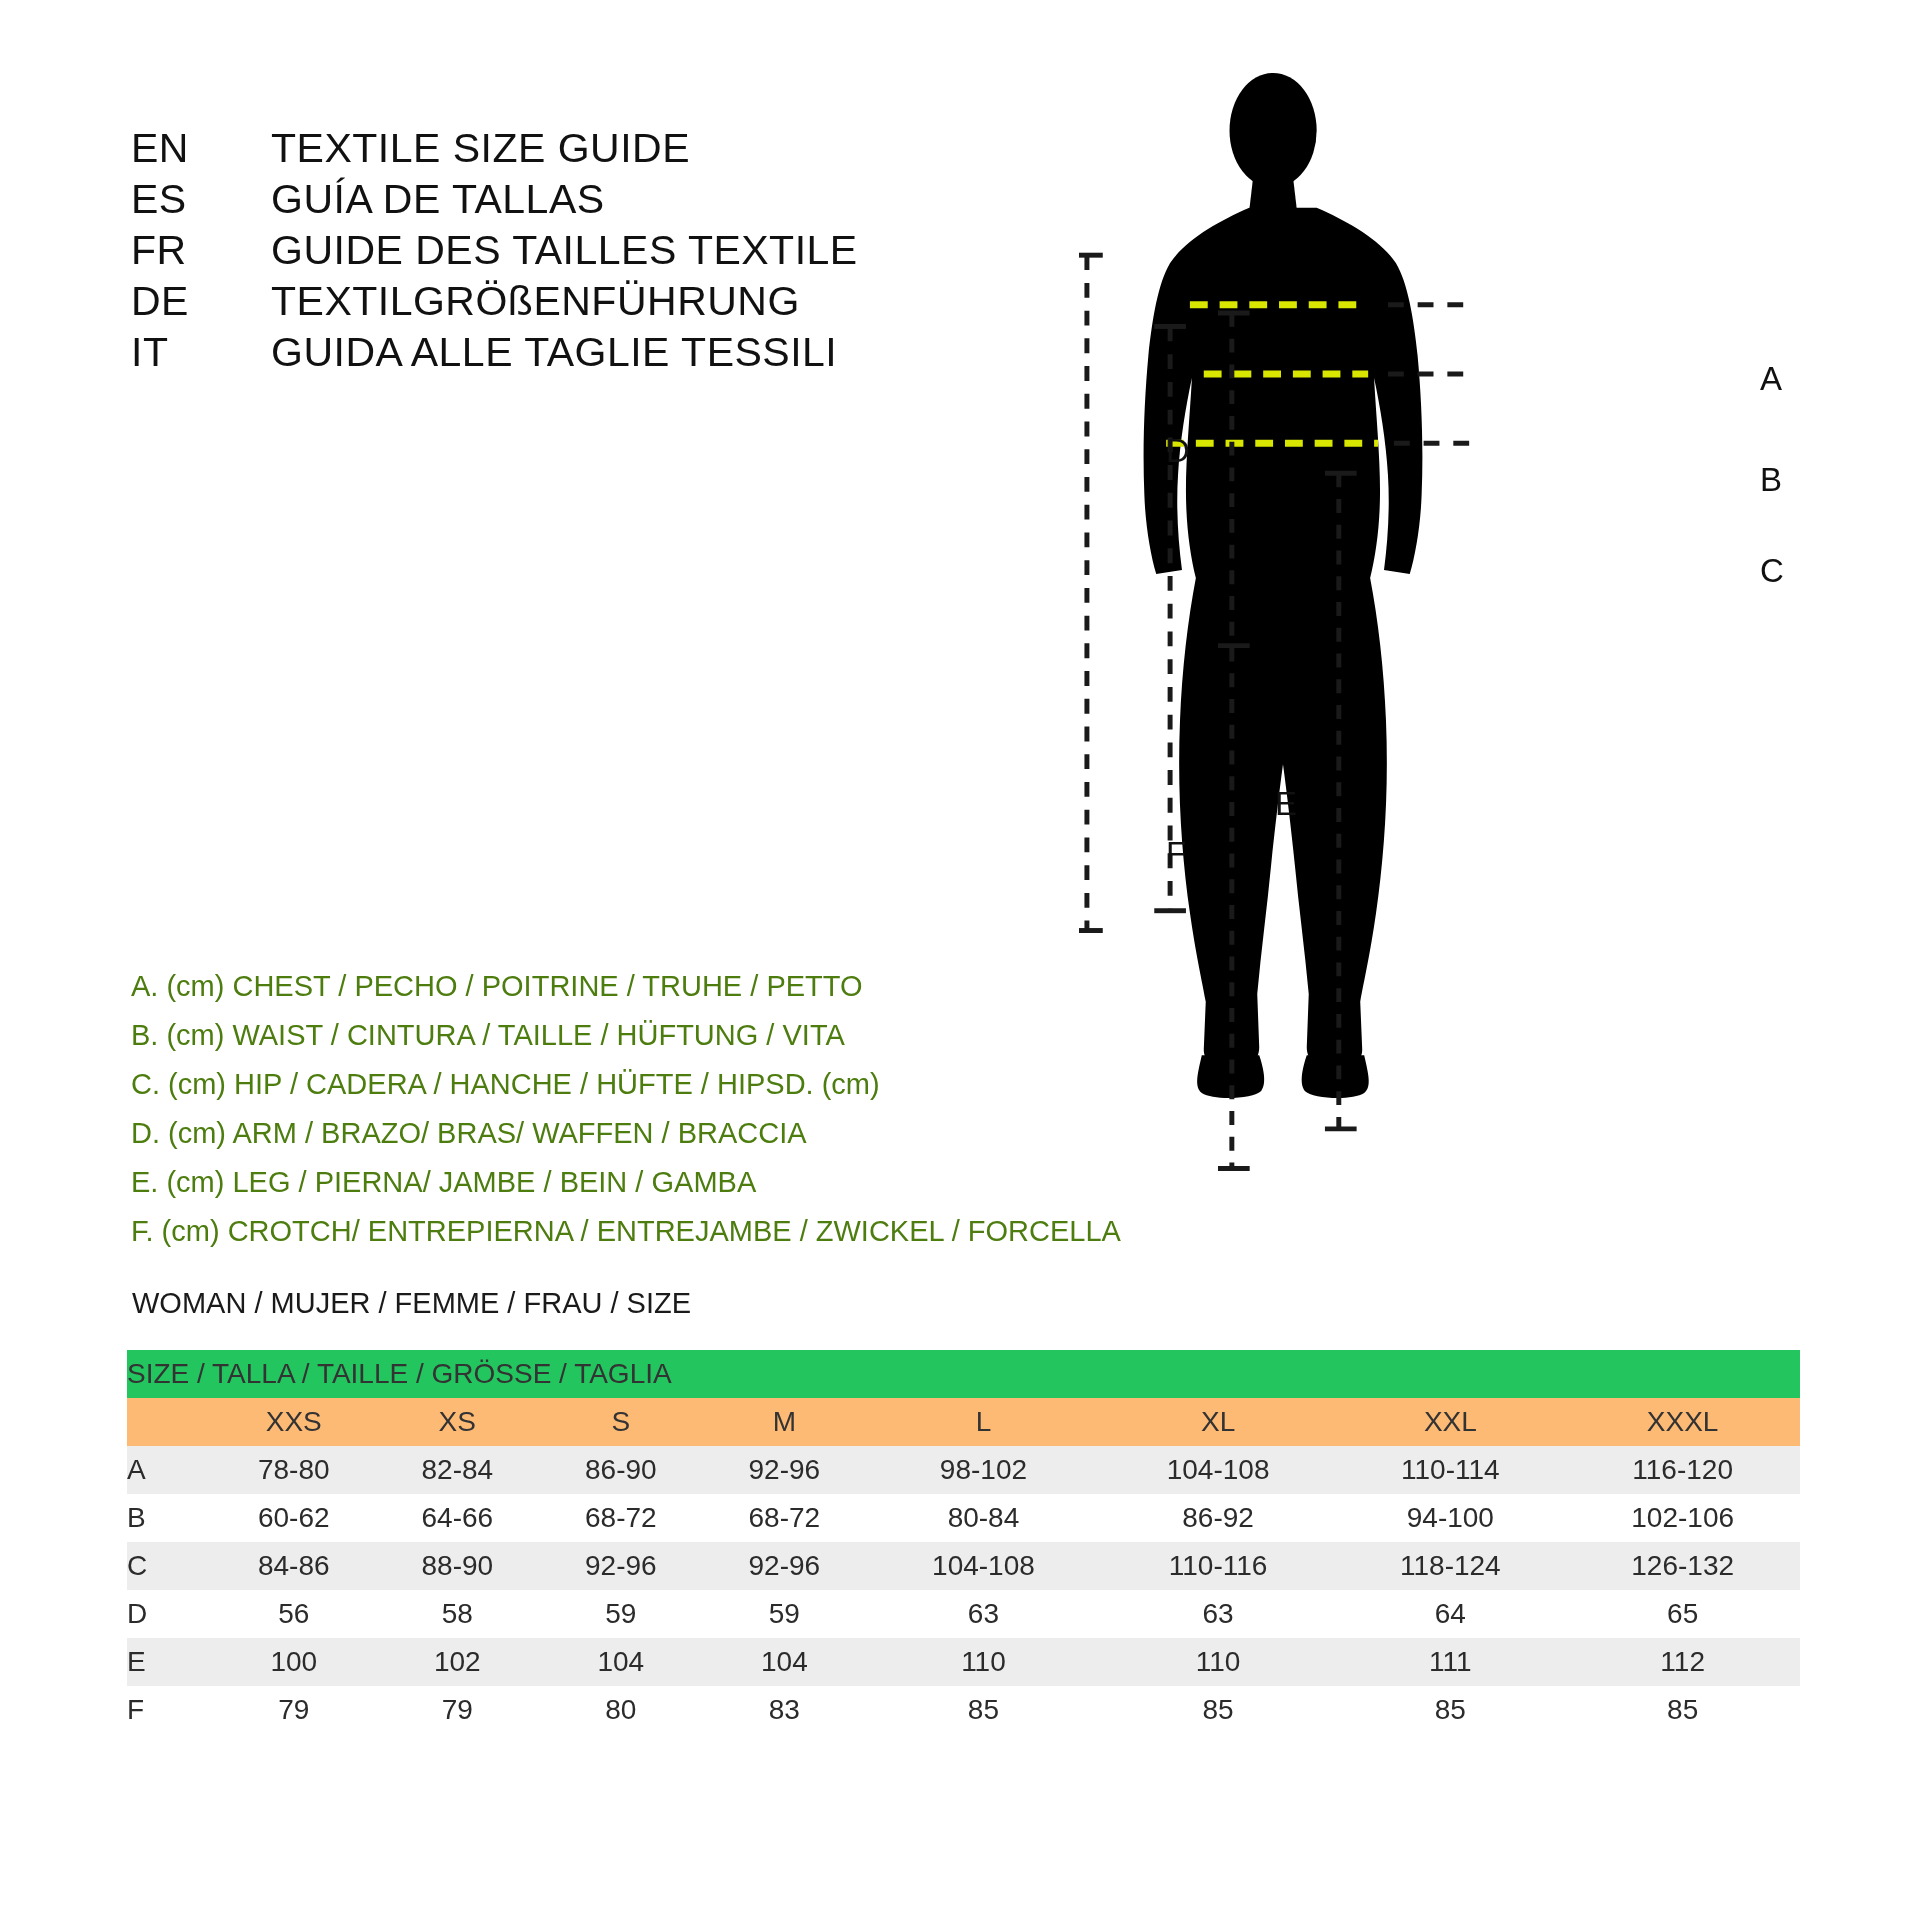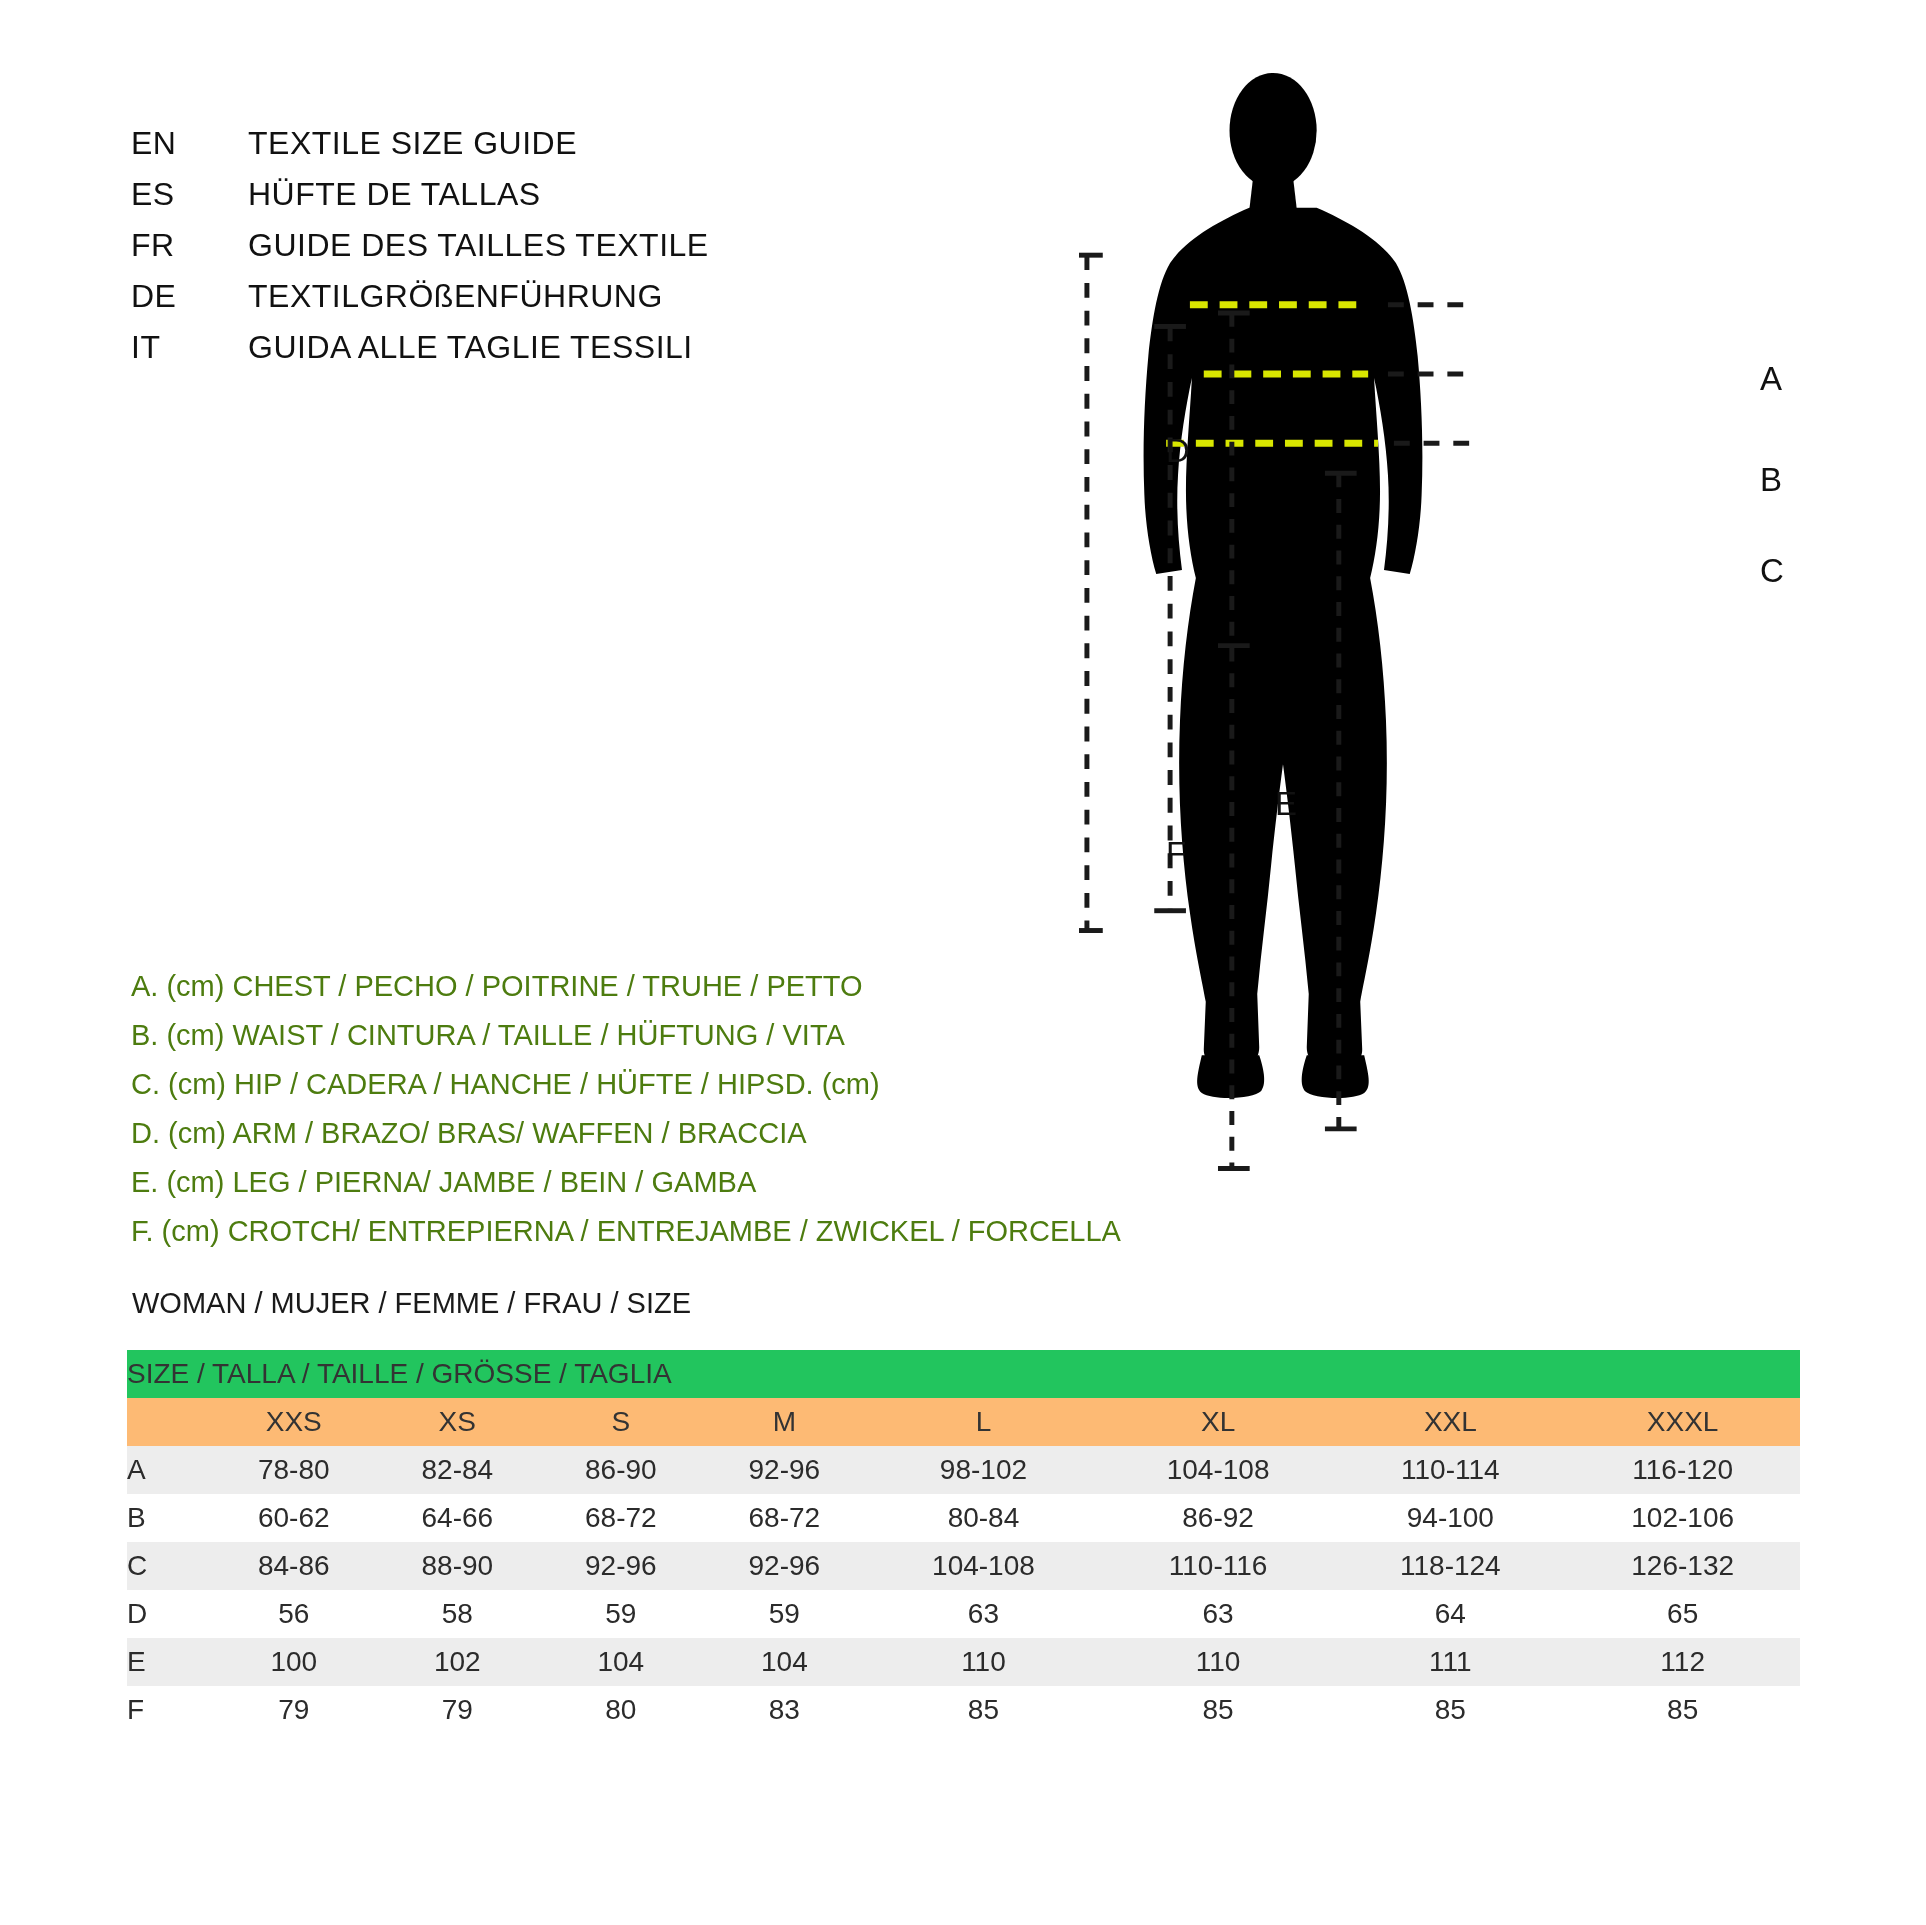--- a/index.html
+++ b/index.html
@@ -20,23 +20,24 @@
   #title-block {
     position: absolute;
     left: 131px;
     top: 117px;
     width: 792px;
   }
   .title-row {
     display: flex;
     align-items: baseline;
     height: 51px;
-    font-size: 32px;
+    font-size: 41px;
     letter-spacing: 0.5px;
     color: #111;
+    gap: 23px;
   }
   .title-lang {
     width: 117px;
     flex: 0 0 117px;
   }
   .title-text {
     flex: 1;
     margin-top: 8px;
   }
 
@@ -128,21 +129,21 @@
 </head>
 <body>
 
 <div id="title-block">
   <div class="title-row">
     <div class="title-lang">EN</div>
     <div class="title-text">TEXTILE SIZE GUIDE</div>
   </div>
   <div class="title-row">
     <div class="title-lang">ES</div>
-    <div class="title-text">HÜFTE DE TALLAS</div>
+    <div class="title-text">GUÍA DE TALLAS</div>
   </div>
   <div class="title-row">
     <div class="title-lang">FR</div>
     <div class="title-text">GUIDE DES TAILLES TEXTILE</div>
   </div>
   <div class="title-row">
     <div class="title-lang">DE</div>
     <div class="title-text">TEXTILGRÖßENFÜHRUNG</div>
   </div>
   <div class="title-row">

